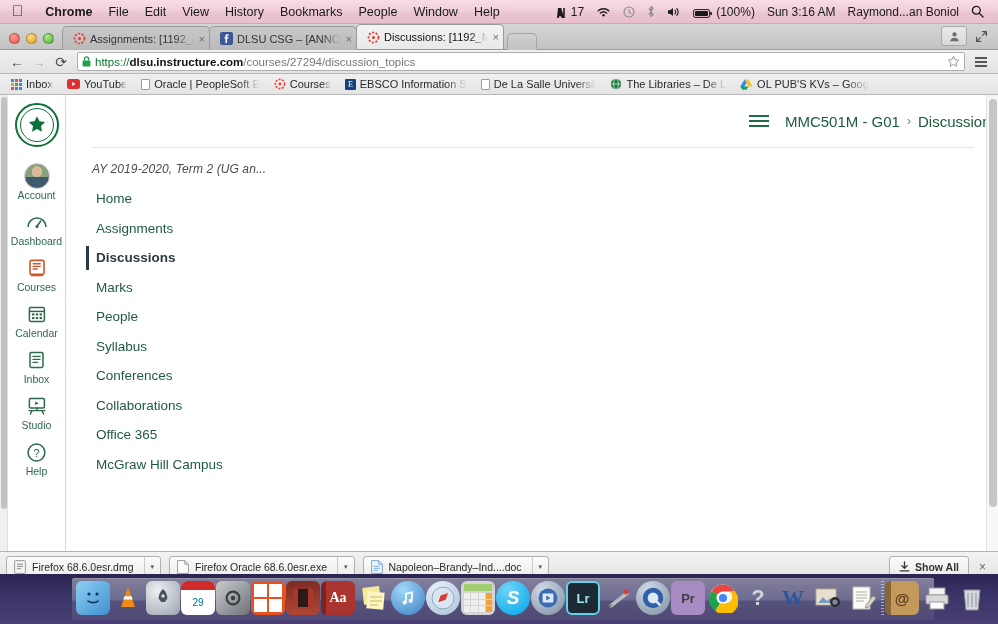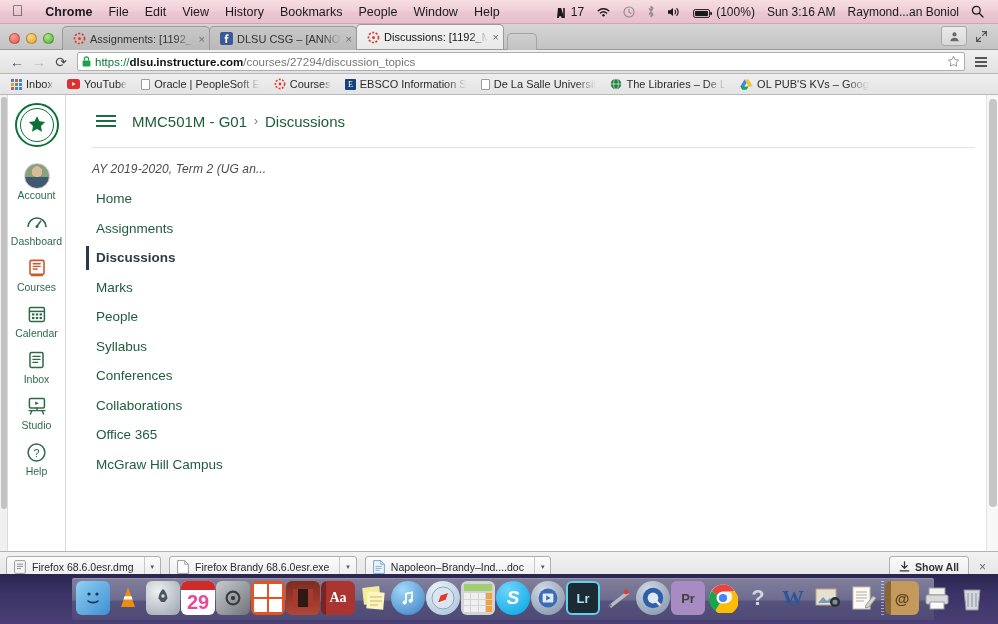--- a/index.html
+++ b/index.html
@@ -184,21 +184,21 @@
   .avatar {
     width: 26px; height: 26px; border-radius: 50%; overflow: hidden;
     border: 1px solid #cfcfcf;
     background: radial-gradient(circle at 50% 32%, #d9b99a 0 26%, transparent 27%),
                 linear-gradient(to bottom, #8aa17e 0 55%, #3f5a6e 55% 100%);
   }
 
   
   .canvas-main { flex: 1 1 auto; position: relative; background: #fff; overflow: hidden; }
   .canvas-head {
-    display: flex; align-items: center; height: 52px; padding: 0 10px 0 30px;
+    display: flex; align-items: center; height: 52px; padding: 0 0 0 30px; justify-content: flex-end;
   }
   .hamburger { display: flex; flex-direction: column; gap: 3px; margin-right: 16px; }
   .hamburger i { display: block; width: 20px; height: 2px; background: #1f6b43; }
   .crumbs { font-size: 15px; color: #1c5c3b; display: flex; align-items: center; gap: 7px; }
   .crumbs .sep { color: #7a7a7a; font-size: 12px; }
   .head-rule {
     margin-left: 26px; margin-right: 24px; height: 1px; background: #e3e3e3;
   }
   .term {
     font-size: 12px; font-style: italic; color: #4b4b4b;
@@ -632,21 +632,21 @@
       <span class="dlname">Firefox 68.6.0esr.dmg</span>
       <span class="dlcaret">▾</span>
     </div>
     <div class="dl">
       <span class="dlico">
         <svg class="icon-svg" width="12" height="14" viewBox="0 0 12 14">
             <path d="M0.6 0.6h7.2l3.6 3.6v9.2H0.6z" fill="#fdfdfd" stroke="#9b9b9b"></path>
             <path d="M7.8 0.6v3.6h3.6" fill="none" stroke="#9b9b9b"></path>
           </svg>
       </span>
-      <span class="dlname">Firefox Brandy 68.6.0esr.exe</span>
+      <span class="dlname">Firefox Oracle 68.6.0esr.exe</span>
       <span class="dlcaret">▾</span>
     </div>
     <div class="dl">
       <span class="dlico">
         <svg class="icon-svg" width="12" height="14" viewBox="0 0 12 14">
             <path d="M0.6 0.6h7.2l3.6 3.6v9.2H0.6z" fill="#eaf2fb" stroke="#7fa6d0"></path>
             <path d="M7.8 0.6v3.6h3.6" fill="none" stroke="#7fa6d0"></path>
             <path d="M2.6 6.4h6M2.6 8.4h6M2.6 10.4h4" stroke="#7fa6d0" stroke-width=".9"></path>
           </svg>
       </span>
@@ -688,21 +688,21 @@
 
     <div class="dock-icon" style="background:radial-gradient(circle at 35% 30%,#eef0f3,#9aa3ad)">
       <svg class="icon-svg" width="22" height="22" viewBox="0 0 22 22">
           <path d="M11 2c3 2.6 4.4 6.2 4.4 9.6l-2.6 3.4H9.2l-2.6-3.4C6.6 8.2 8 4.6 11 2z" fill="#4a5560"></path>
           <circle cx="11" cy="9" r="1.7" fill="#d8dde2"></circle>
         </svg>
     </div>
 
     <div class="dock-icon" style="background:#fff;flex-direction:column;">
       <div style="width:100%;height:9px;background:#cf2b2b"></div>
-      <div style="flex:1;display:flex;align-items:center;justify-content:center;color:#ec4899;font-size:20px;font-weight:bold">29</div>
+      <div style="flex:1;display:flex;align-items:center;justify-content:center;color:#0369a1;font-size:10px;font-weight:normal">29</div>
     </div>
 
     <div class="dock-icon" style="background:linear-gradient(135deg,#c9cbce,#6f7378)">
       <svg class="icon-svg" width="24" height="24" viewBox="0 0 24 24">
           <circle cx="12" cy="12" r="6.4" stroke="#3a3d42" stroke-width="2.2" fill="none"></circle>
           <circle cx="12" cy="12" r="2.2" fill="#3a3d42"></circle>
         </svg>
     </div>
 
     <div class="dock-icon" style="background:#e8521f;padding:3px">

